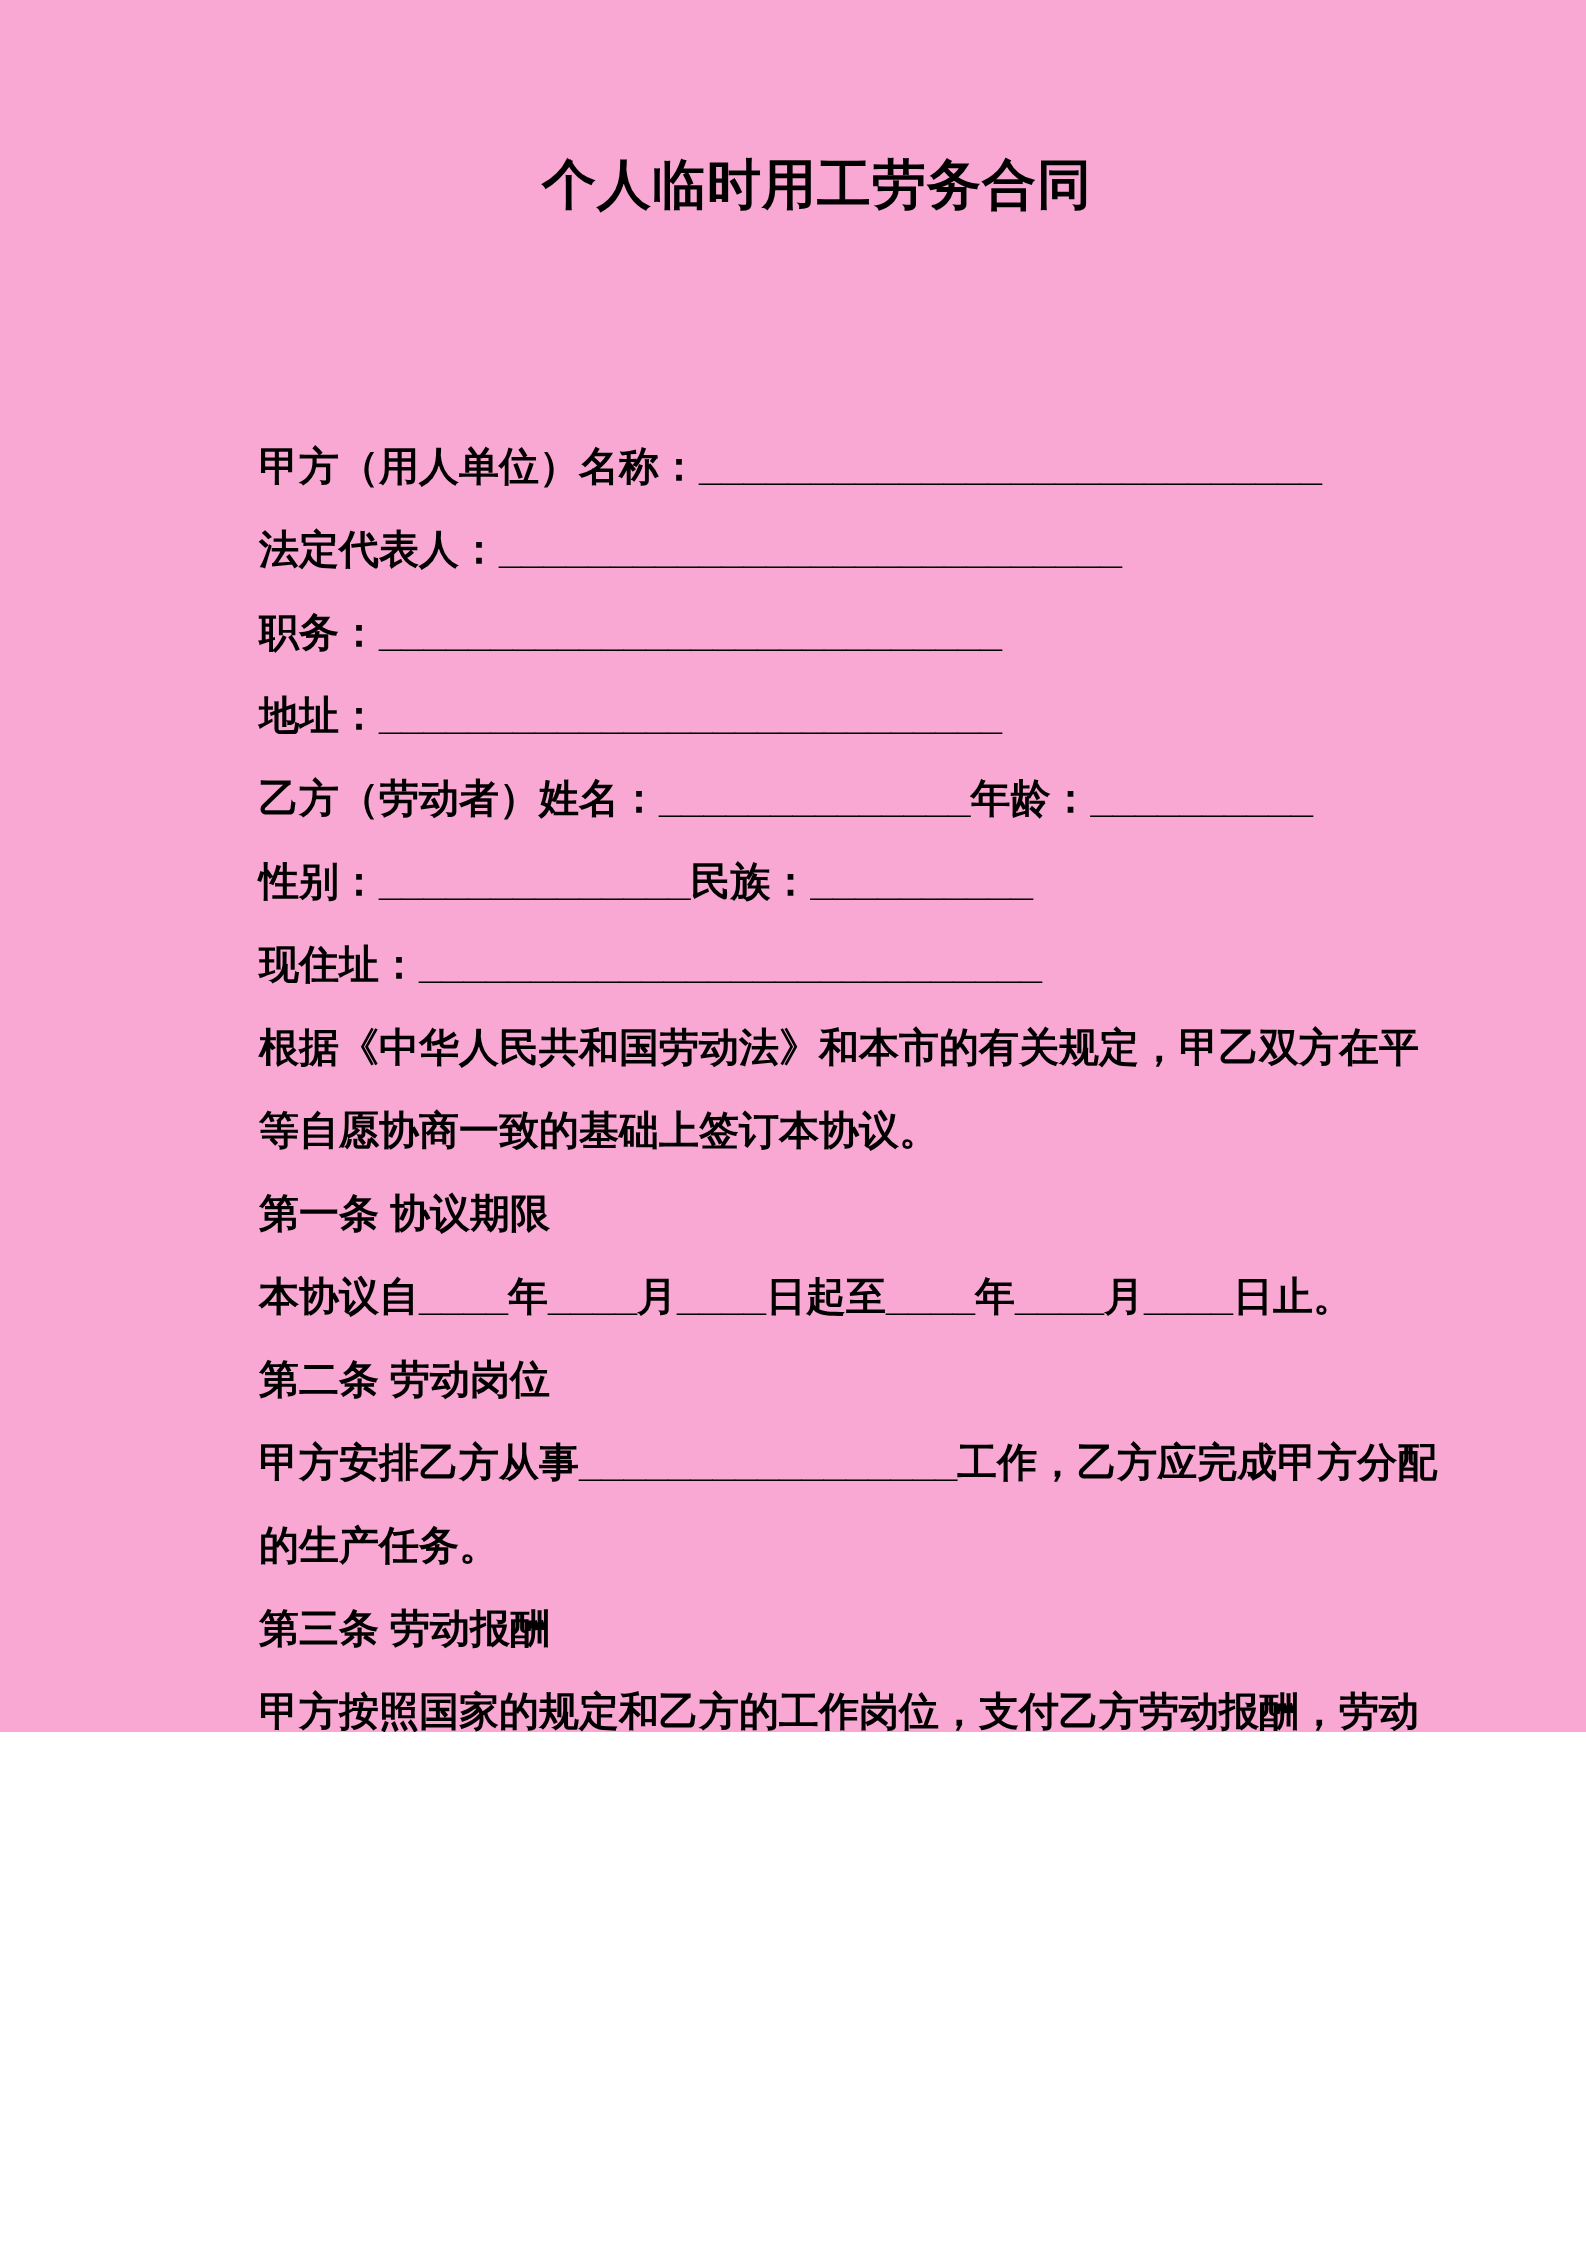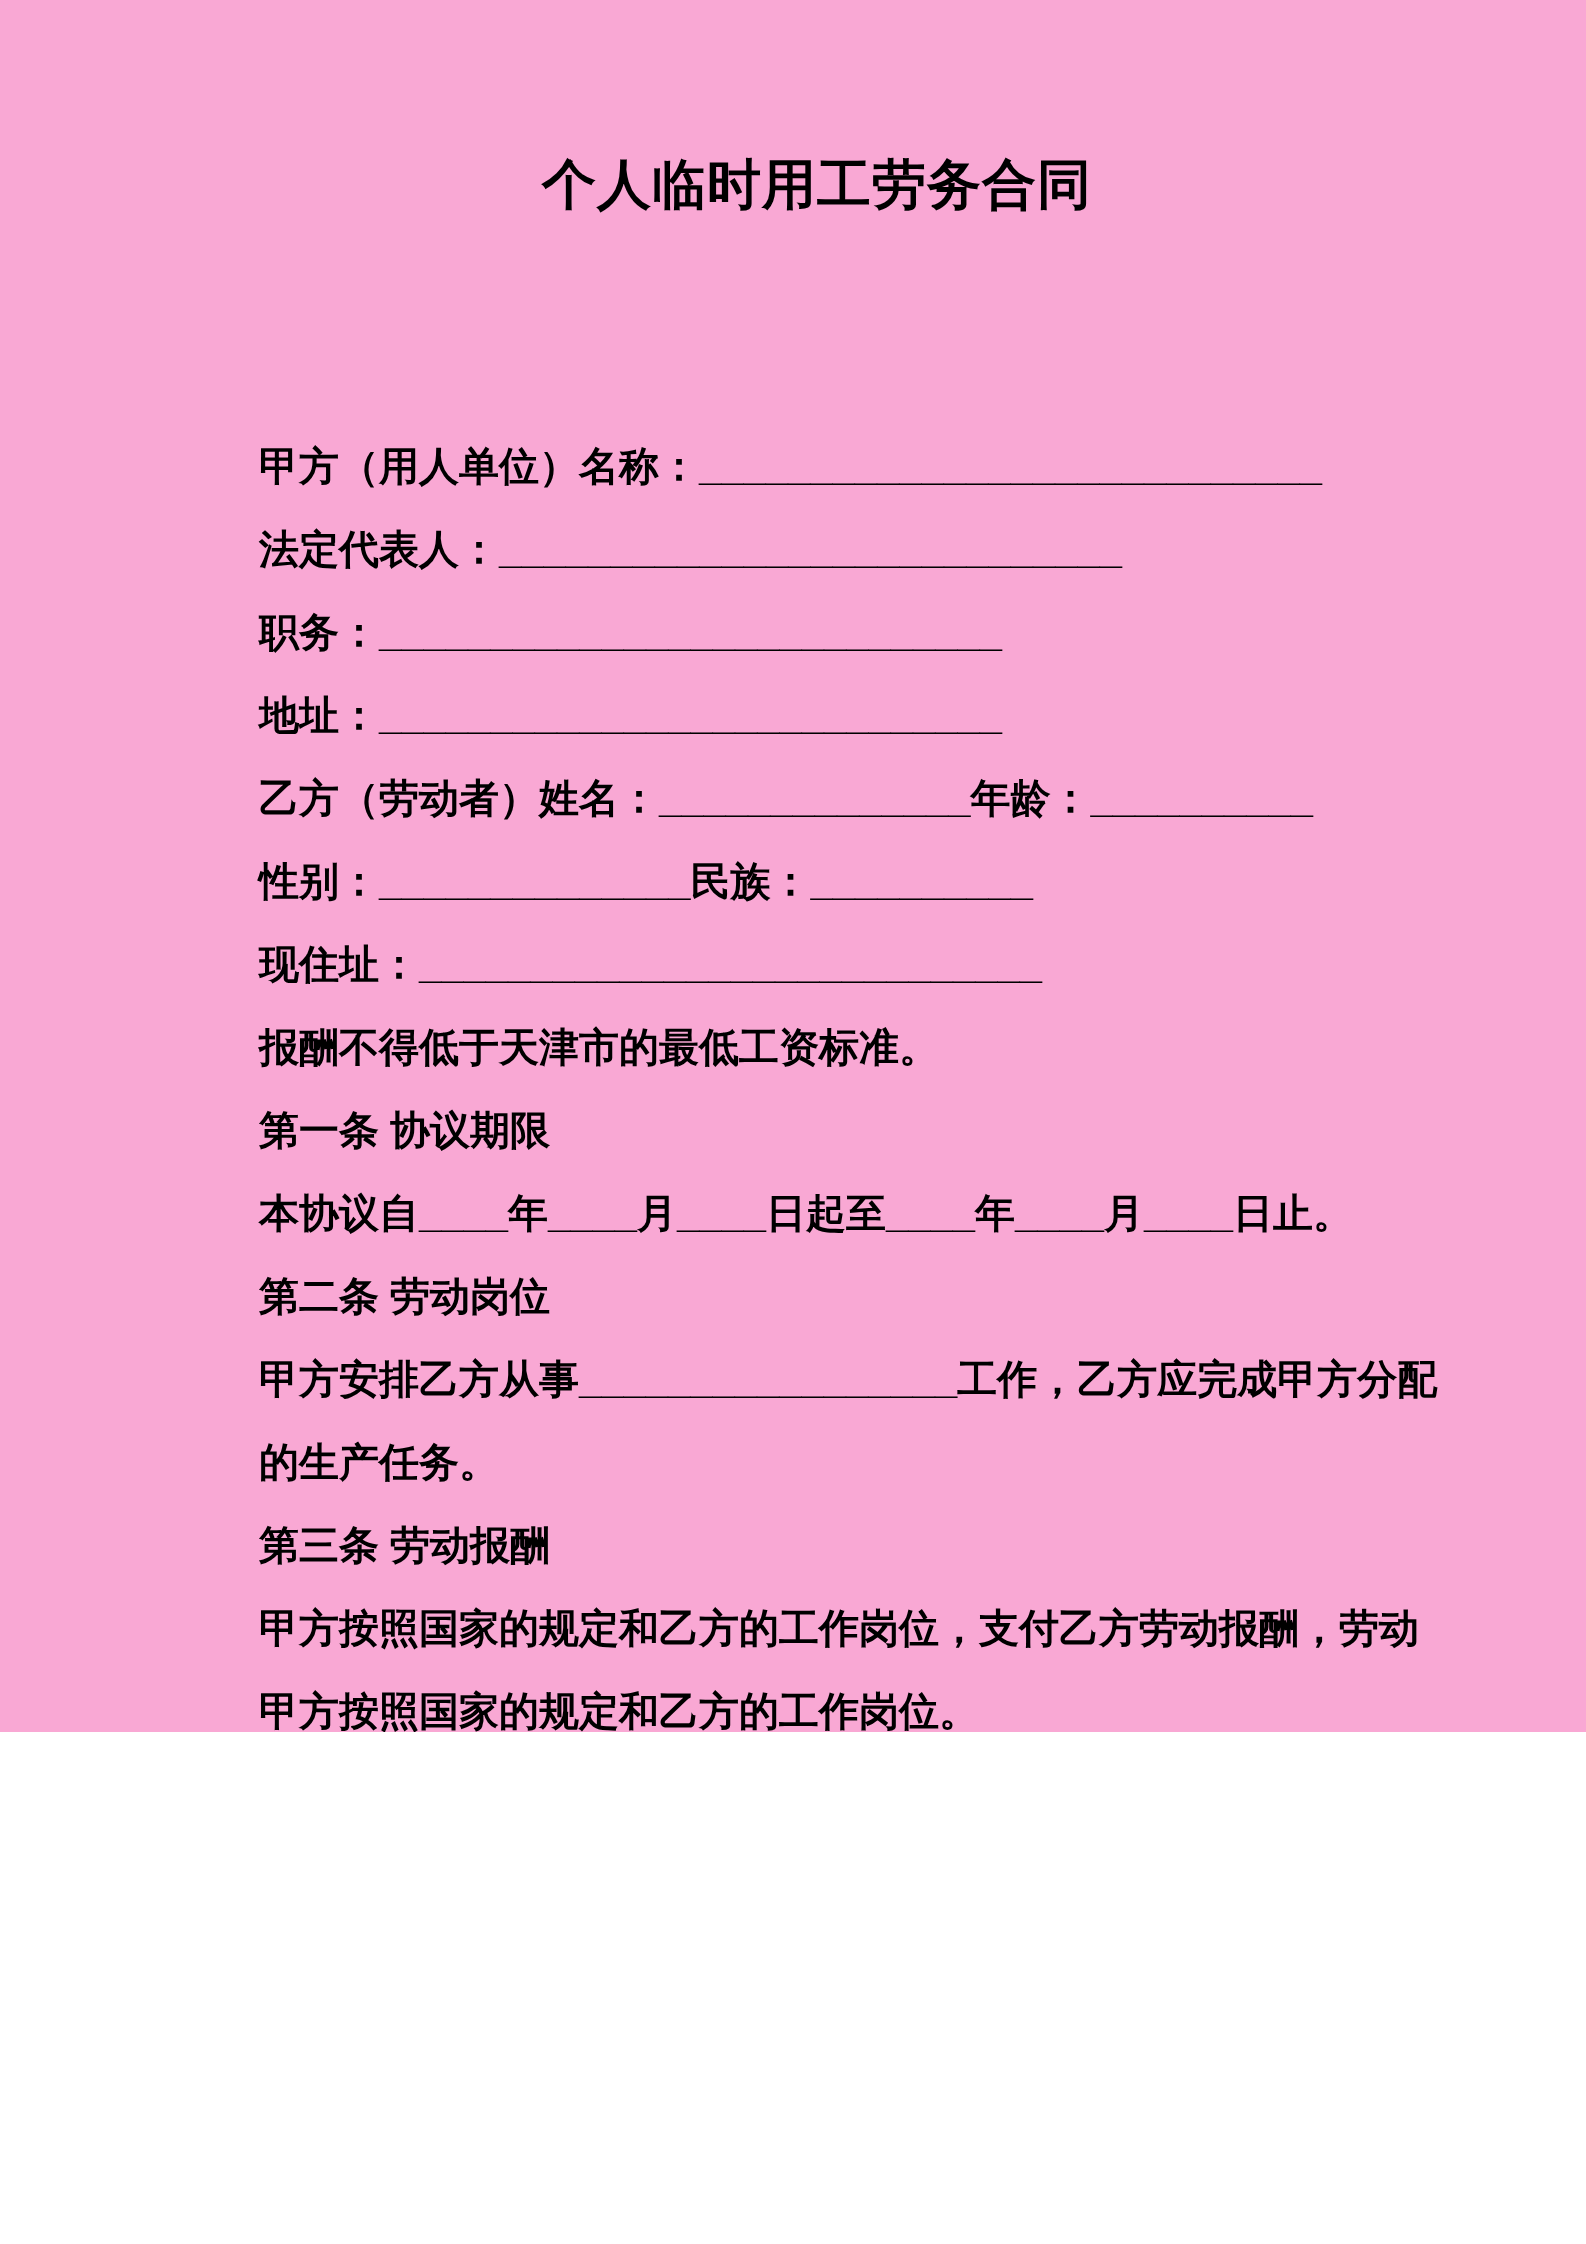--- a/index.html
+++ b/index.html
@@ -46,21 +46,22 @@
 <main class="page">
   <h1 class="doc-title">个人临时用工劳务合同</h1>
   <div class="doc-body">
     <div class="doc-line">甲方（用人单位）名称：____________________________</div>
     <div class="doc-line">法定代表人：____________________________</div>
     <div class="doc-line">职务：____________________________</div>
     <div class="doc-line">地址：____________________________</div>
     <div class="doc-line">乙方（劳动者）姓名：______________年龄：__________</div>
     <div class="doc-line">性别：______________民族：__________</div>
     <div class="doc-line">现住址：____________________________</div>
-    <div class="doc-line">报酬不得低于天津市的最低工资标准。</div>
+    <div class="doc-line">根据《中华人民共和国劳动法》和本市的有关规定，甲乙双方在平</div>
+    <div class="doc-line">等自愿协商一致的基础上签订本协议。</div>
     <div class="doc-line">第一条 协议期限</div>
     <div class="doc-line">本协议自____年____月____日起至____年____月____日止。</div>
     <div class="doc-line">第二条 劳动岗位</div>
     <div class="doc-line">甲方安排乙方从事_________________工作，乙方应完成甲方分配</div>
     <div class="doc-line">的生产任务。</div>
     <div class="doc-line">第三条 劳动报酬</div>
     <div class="doc-line">甲方按照国家的规定和乙方的工作岗位，支付乙方劳动报酬，劳动</div>
     <div class="doc-line">甲方按照国家的规定和乙方的工作岗位。</div>
   </div>
 </main>

